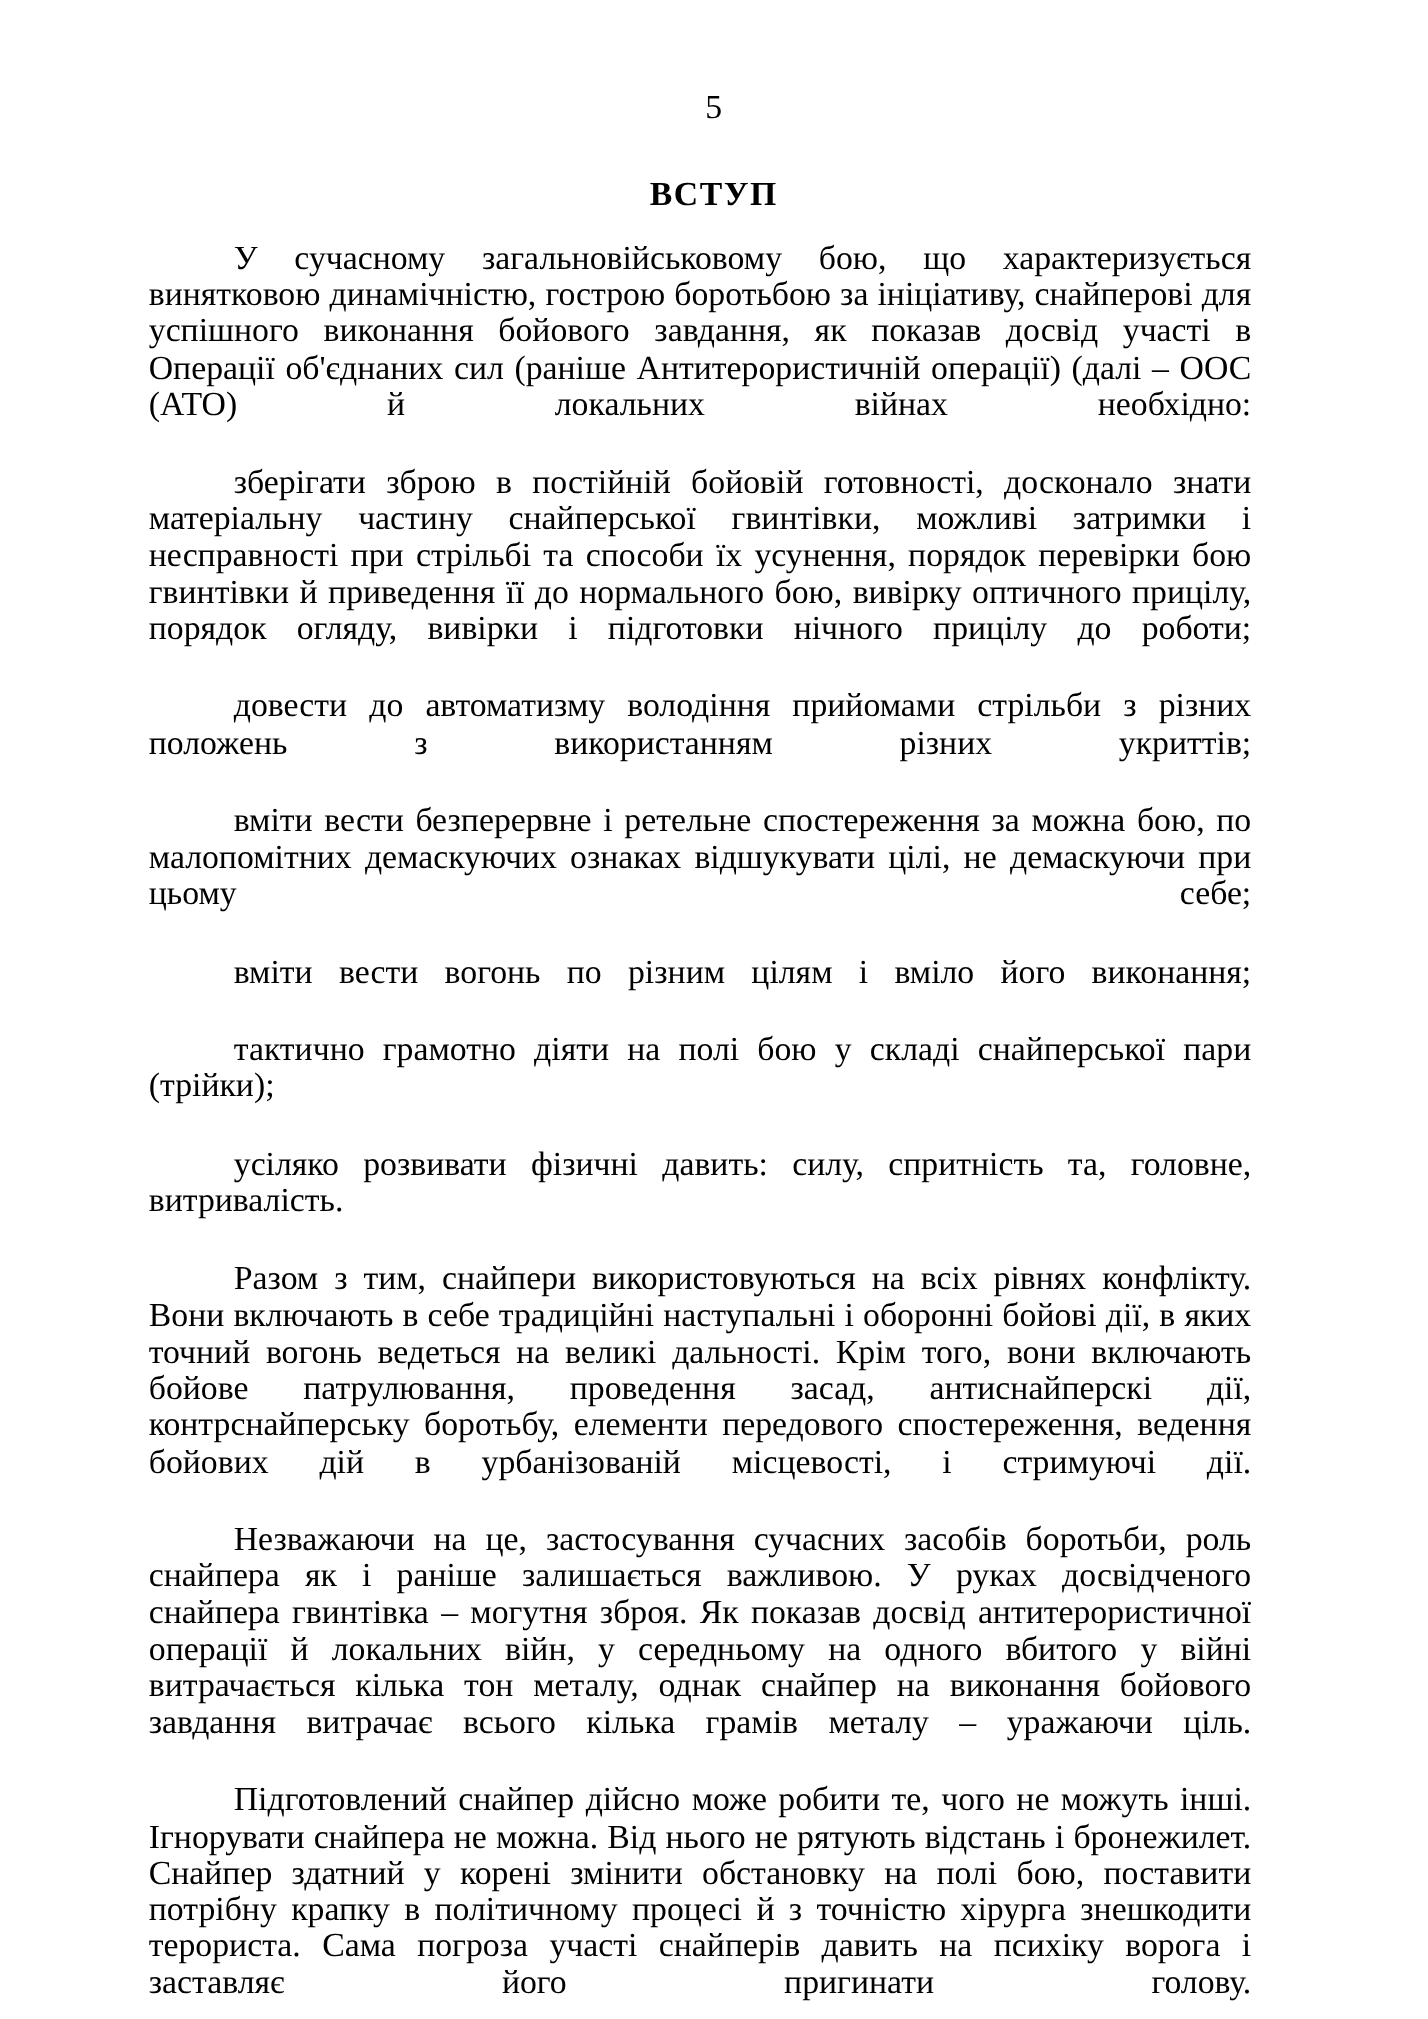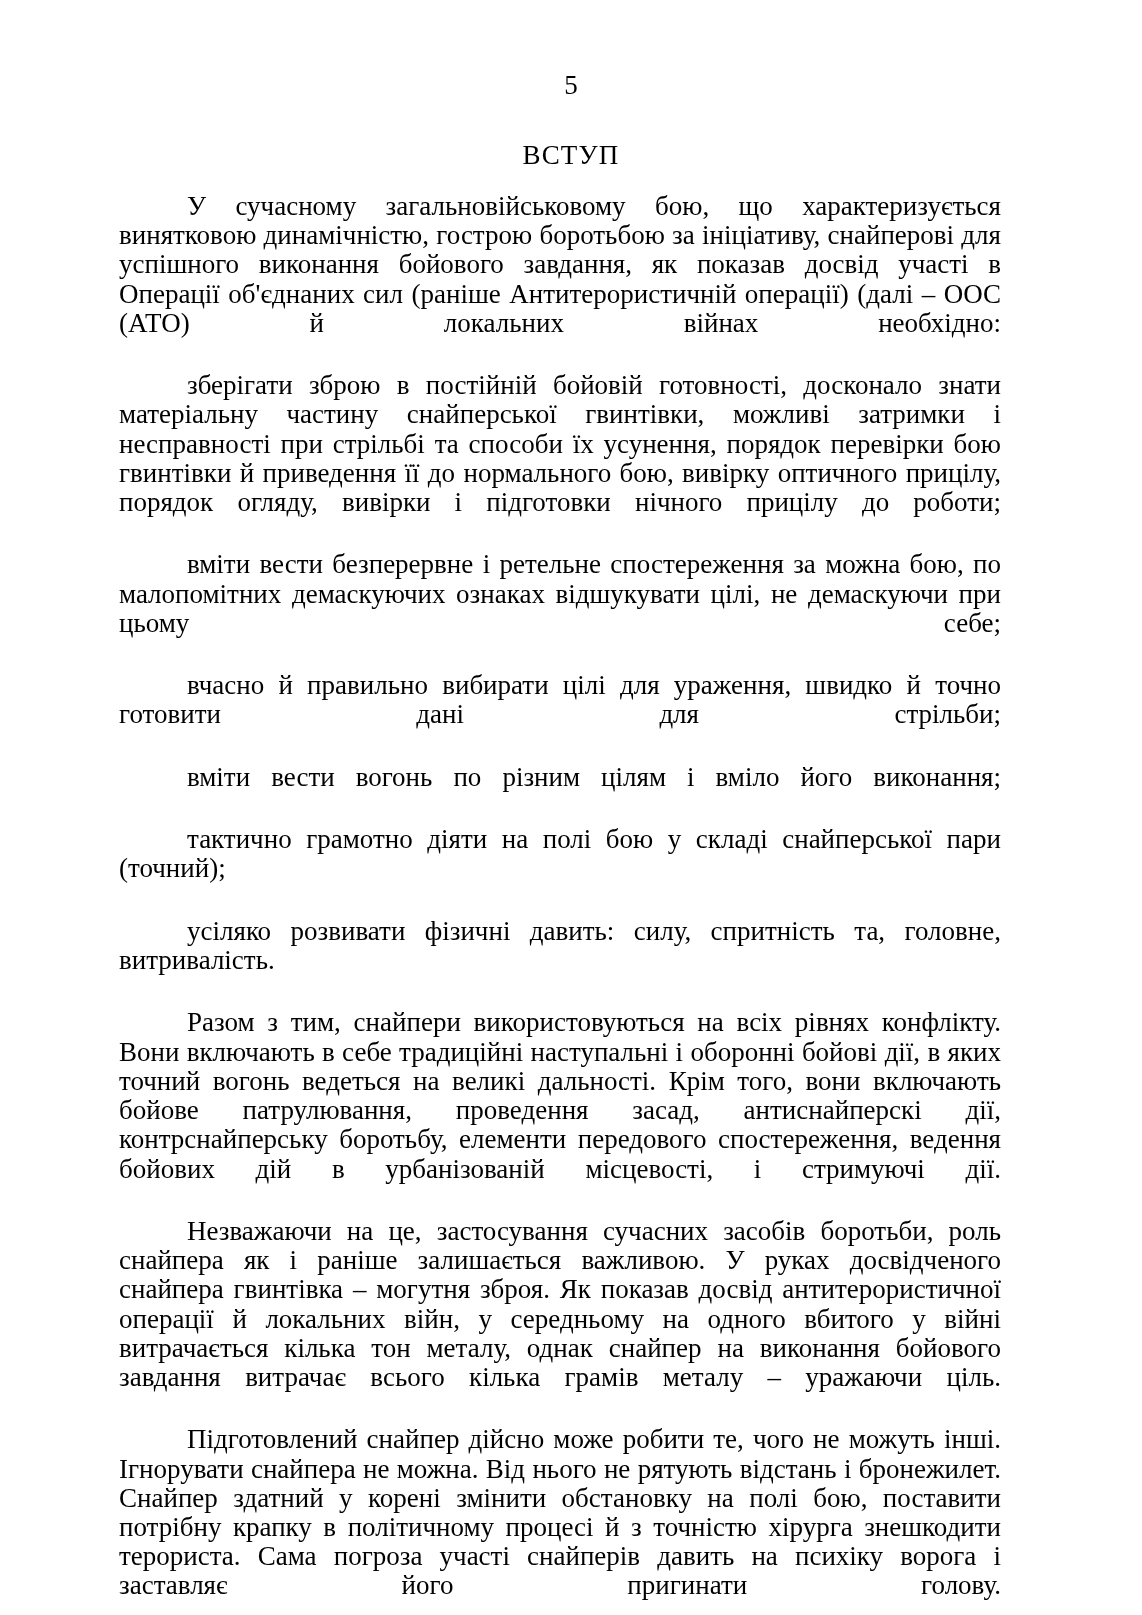--- a/index.html
+++ b/index.html
@@ -37,21 +37,21 @@
   }
 
   
   .section-heading {
     position: absolute;
     top: 124px;
     left: 0;
     width: 100%;
     text-align: center;
     font-size: 27px;
-    font-weight: normal;
+    font-weight: bold;
     letter-spacing: 1.2px;
     line-height: 1;
   }
 
   
   .body-block {
     position: absolute;
     top: 188px;
     left: 115px;
     width: 890px;
@@ -80,23 +80,23 @@
 
 <div class="page">
 
   <div class="page-number">5</div>
 
   <h1 class="section-heading">ВСТУП</h1>
 
   <div class="body-block">
     <p class="para">У сучасному загальновійськовому бою, що характеризується винятковою динамічністю, гострою боротьбою за ініціативу, снайперові для успішного виконання бойового завдання, як показав досвід участі в Операції об'єднаних сил (раніше Антитерористичній операції) (далі – ООС (АТО) й локальних війнах необхідно:</p>
     <p class="para">зберігати зброю в постійній бойовій готовності, досконало знати матеріальну частину снайперської гвинтівки, можливі затримки і несправності при стрільбі та способи їх усунення, порядок перевірки бою гвинтівки й приведення її до нормального бою, вивірку оптичного прицілу, порядок огляду, вивірки і підготовки нічного прицілу до роботи;</p>
+    <p class="para">довести до автоматизму володіння прийомами стрільби з різних положень з використанням різних укриттів;</p>
     <p class="para">вміти вести безперервне і ретельне спостереження за можна бою, по малопомітних демаскуючих ознаках відшукувати цілі, не демаскуючи при цьому себе;</p>
-    <p class="para">вчасно й правильно вибирати цілі для ураження, швидко й точно готовити дані для стрільби;</p>
     <p class="para">вміти вести вогонь по різним цілям і вміло його виконання;</p>
-    <p class="para">тактично грамотно діяти на полі бою у складі снайперської пари (точний);</p>
+    <p class="para">тактично грамотно діяти на полі бою у складі снайперської пари (трійки);</p>
     <p class="para">усіляко розвивати фізичні давить: силу, спритність та, головне, витривалість.</p>
     <p class="para">Разом з тим, снайпери використовуються на всіх рівнях конфлікту. Вони включають в себе традиційні наступальні і оборонні бойові дії, в яких точний вогонь ведеться на великі дальності. Крім того, вони включають бойове патрулювання, проведення засад, антиснайперскі дії, контрснайперську боротьбу, елементи передового спостереження, ведення бойових дій в урбанізованій місцевості, і стримуючі дії.</p>
     <p class="para">Незважаючи на це, застосування сучасних засобів боротьби, роль снайпера як і раніше залишається важливою. У руках досвідченого снайпера гвинтівка – могутня зброя. Як показав досвід антитерористичної операції й локальних війн, у середньому на одного вбитого у війні витрачається кілька тон металу, однак снайпер на виконання бойового завдання витрачає всього кілька грамів металу – уражаючи ціль.</p>
     <p class="para">Підготовлений снайпер дійсно може робити те, чого не можуть інші. Ігнорувати снайпера не можна. Від нього не рятують відстань і бронежилет. Снайпер здатний у корені змінити обстановку на полі бою, поставити потрібну крапку в політичному процесі й з точністю хірурга знешкодити терориста. Сама погроза участі снайперів давить на психіку ворога і заставляє його пригинати голову.</p>
   </div>
 
 </div>
 
 </body></html>

